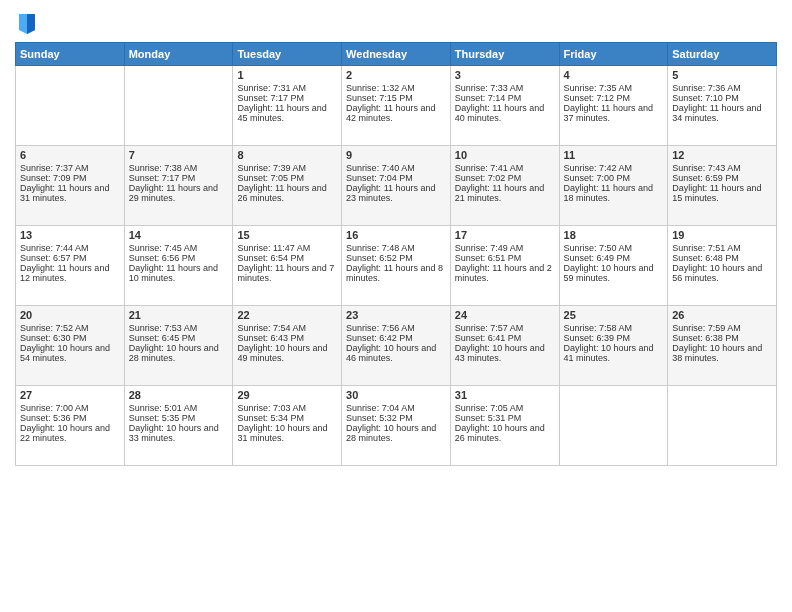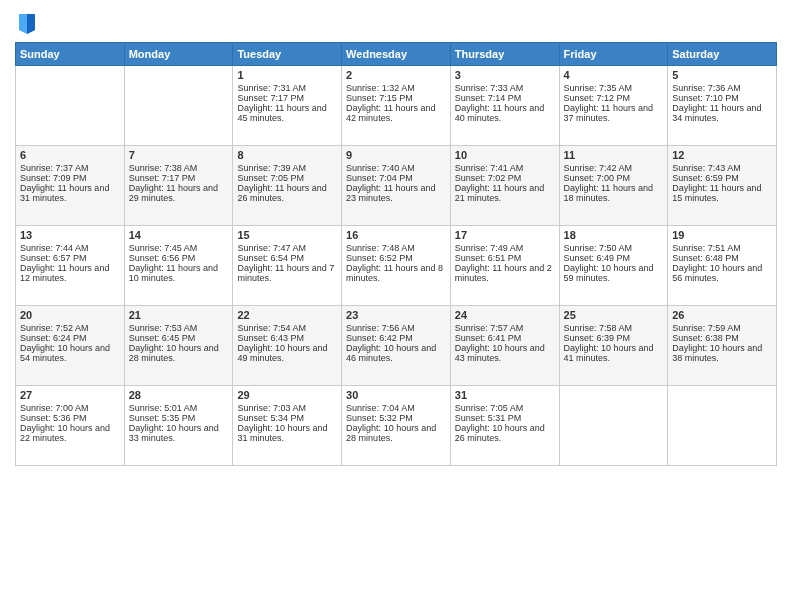--- a/index.html
+++ b/index.html
@@ -141,28 +141,28 @@
           <td><span class="day-num">7</span><span>Sunrise: 7:38 AM</span><br><span>Sunset: 7:17 PM</span><br><span>Daylight: 11 hours and 29 minutes.</span></td>
           <td><span class="day-num">8</span><span>Sunrise: 7:39 AM</span><br><span>Sunset: 7:05 PM</span><br><span>Daylight: 11 hours and 26 minutes.</span></td>
           <td><span class="day-num">9</span><span>Sunrise: 7:40 AM</span><br><span>Sunset: 7:04 PM</span><br><span>Daylight: 11 hours and 23 minutes.</span></td>
           <td><span class="day-num">10</span><span>Sunrise: 7:41 AM</span><br><span>Sunset: 7:02 PM</span><br><span>Daylight: 11 hours and 21 minutes.</span></td>
           <td><span class="day-num">11</span><span>Sunrise: 7:42 AM</span><br><span>Sunset: 7:00 PM</span><br><span>Daylight: 11 hours and 18 minutes.</span></td>
           <td><span class="day-num">12</span><span>Sunrise: 7:43 AM</span><br><span>Sunset: 6:59 PM</span><br><span>Daylight: 11 hours and 15 minutes.</span></td>
         </tr>
         <tr>
           <td><span class="day-num">13</span><span>Sunrise: 7:44 AM</span><br><span>Sunset: 6:57 PM</span><br><span>Daylight: 11 hours and 12 minutes.</span></td>
           <td><span class="day-num">14</span><span>Sunrise: 7:45 AM</span><br><span>Sunset: 6:56 PM</span><br><span>Daylight: 11 hours and 10 minutes.</span></td>
-          <td><span class="day-num">15</span><span>Sunrise: 7:47 AM</span><br><span>Sunset: 6:54 PM</span><br><span>Daylight: 11 hours and 7 minutes.</span></td>
+          <td><span class="day-num">15</span><span>Sunrise: 11:47 AM</span><br><span>Sunset: 6:54 PM</span><br><span>Daylight: 11 hours and 7 minutes.</span></td>
           <td><span class="day-num">16</span><span>Sunrise: 7:48 AM</span><br><span>Sunset: 6:52 PM</span><br><span>Daylight: 11 hours and 8 minutes.</span></td>
           <td><span class="day-num">17</span><span>Sunrise: 7:49 AM</span><br><span>Sunset: 6:51 PM</span><br><span>Daylight: 11 hours and 2 minutes.</span></td>
           <td><span class="day-num">18</span><span>Sunrise: 7:50 AM</span><br><span>Sunset: 6:49 PM</span><br><span>Daylight: 10 hours and 59 minutes.</span></td>
           <td><span class="day-num">19</span><span>Sunrise: 7:51 AM</span><br><span>Sunset: 6:48 PM</span><br><span>Daylight: 10 hours and 56 minutes.</span></td>
         </tr>
         <tr>
-          <td><span class="day-num">20</span><span>Sunrise: 7:52 AM</span><br><span>Sunset: 6:24 PM</span><br><span>Daylight: 10 hours and 54 minutes.</span></td>
+          <td><span class="day-num">20</span><span>Sunrise: 7:52 AM</span><br><span>Sunset: 6:30 PM</span><br><span>Daylight: 10 hours and 54 minutes.</span></td>
           <td><span class="day-num">21</span><span>Sunrise: 7:53 AM</span><br><span>Sunset: 6:45 PM</span><br><span>Daylight: 10 hours and 28 minutes.</span></td>
           <td><span class="day-num">22</span><span>Sunrise: 7:54 AM</span><br><span>Sunset: 6:43 PM</span><br><span>Daylight: 10 hours and 49 minutes.</span></td>
           <td><span class="day-num">23</span><span>Sunrise: 7:56 AM</span><br><span>Sunset: 6:42 PM</span><br><span>Daylight: 10 hours and 46 minutes.</span></td>
           <td><span class="day-num">24</span><span>Sunrise: 7:57 AM</span><br><span>Sunset: 6:41 PM</span><br><span>Daylight: 10 hours and 43 minutes.</span></td>
           <td><span class="day-num">25</span><span>Sunrise: 7:58 AM</span><br><span>Sunset: 6:39 PM</span><br><span>Daylight: 10 hours and 41 minutes.</span></td>
           <td><span class="day-num">26</span><span>Sunrise: 7:59 AM</span><br><span>Sunset: 6:38 PM</span><br><span>Daylight: 10 hours and 38 minutes.</span></td>
         </tr>
         <tr>
           <td><span class="day-num">27</span><span>Sunrise: 7:00 AM</span><br><span>Sunset: 5:36 PM</span><br><span>Daylight: 10 hours and 22 minutes.</span></td>
           <td><span class="day-num">28</span><span>Sunrise: 5:01 AM</span><br><span>Sunset: 5:35 PM</span><br><span>Daylight: 10 hours and 33 minutes.</span></td>

